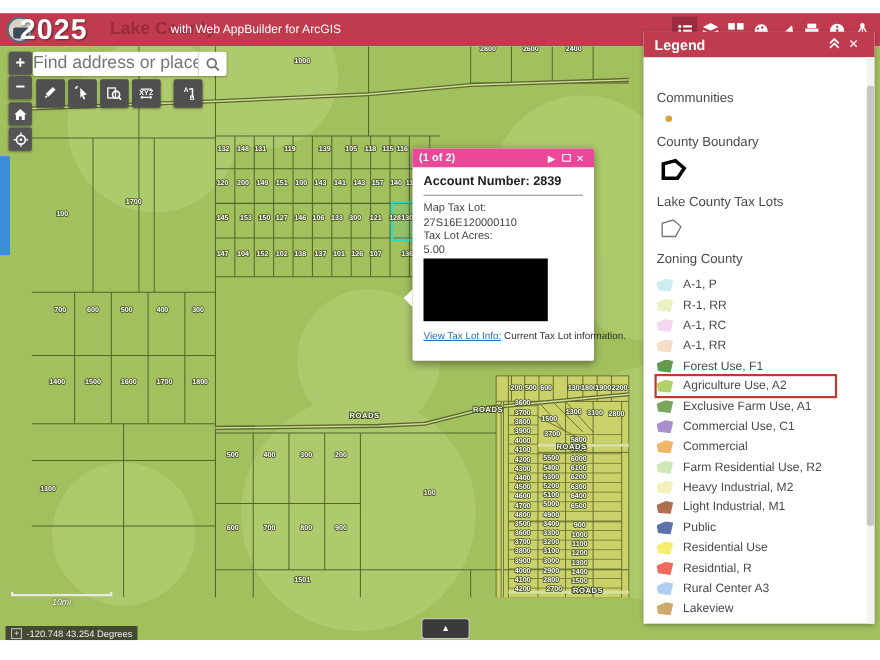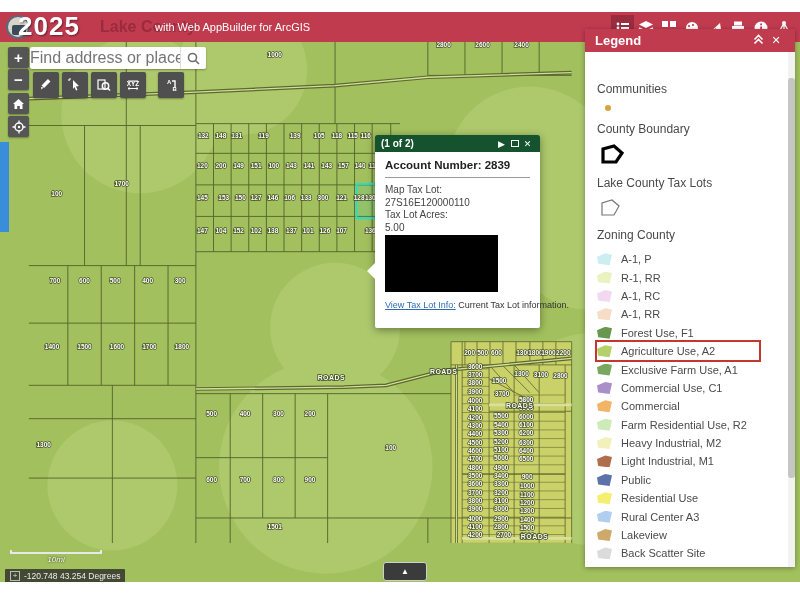--- a/index.html
+++ b/index.html
@@ -44,37 +44,37 @@
   
   .nav-btn { position:absolute; left:8px; width:21px; height:21px; background:#555; color:#fff; border-radius:2px;
              display:flex; align-items:center; justify-content:center; font-size:15px; font-weight:bold;
              box-shadow:0 1px 2px rgba(0,0,0,.35); cursor:pointer; }
   .blue-tab { position:absolute; left:0; top:100px; width:9px; height:90px; background:#3a8ddb; }
 
   
   .popup { position:absolute; left:375px; top:93px; width:165px; background:#fff; border-radius:2px;
            box-shadow:0 2px 8px rgba(0,0,0,.4); font-size:10px; color:#333; }
   .popup::before { content:""; position:absolute; left:-8px; top:128px; border:8px solid transparent; border-right-color:#fff; border-left:0; }
-  .popup-titlebar { height:17px; background:#14532d; color:#fff; display:flex; align-items:center; padding:0 6px;
+  .popup-titlebar { height:17px; background:#ec4899; color:#fff; display:flex; align-items:center; padding:0 6px;
                     border-radius:2px 2px 0 0; }
   .popup-title { font-size:10px; font-weight:bold; flex:1; }
   .popup-ctl { width:13px; text-align:center; font-size:9px; cursor:pointer; }
   .popup-ctl .maxbox { display:inline-block; width:8px; height:7px; border:1.5px solid #fff; }
   .popup-body { padding:7px 10px 6px 10px; }
   .popup-account { font-size:11.5px; font-weight:bold; color:#222; padding-bottom:6px; border-bottom:1px solid #999; margin-bottom:6px; }
   .popup-field { font-size:10px; line-height:1.25; color:#444; }
   .redacted { width:113px; height:57px; background:#000; margin:1px 0 8px 0; }
   .popup-linkline { font-size:9px; white-space:nowrap; margin-bottom:12px; color:#333; }
   .link { color:#2d6cb4; text-decoration:underline; cursor:pointer; }
   .popup-footer { display:flex; align-items:center; justify-content:space-between; padding-top:2px; }
   .popup-zoomto { font-size:10.5px; }
   .popup-more { color:#666; letter-spacing:2px; font-size:10px; cursor:pointer; }
 
   
-  .scalebar { position:absolute; left:10px; top:508px; width:92px; }
+  .scalebar { position:absolute; left:10px; top:496px; width:92px; }
   .scalebar .bar { height:4px; border-left:2px solid #e8e8e8; border-right:2px solid #e8e8e8; border-bottom:2px solid #e8e8e8; }
   .scalebar .lbl { font-size:8px; color:#fff; text-shadow:0 0 2px #000; text-align:center; margin-top:1px; font-style:italic; }
   .coords { position:absolute; left:5px; top:527px; height:14px; background:rgba(40,40,40,.78); color:#eee;
             display:flex; align-items:center; font-size:8.5px; padding:0 5px; border-radius:1px; }
   .coords .crosshair { width:10px; height:10px; border:1px solid #bbb; color:#ddd; font-size:8px; line-height:8px;
             text-align:center; margin-right:4px; cursor:pointer; }
   .attr-tab { position:absolute; left:383px; top:520px; width:44px; height:19px; background:#3b3b3b; border:1px solid #cfcfcf;
             border-radius:3px; color:#fff; font-size:8px; display:flex; align-items:center; justify-content:center; cursor:pointer; }
 
   
@@ -549,20 +549,24 @@
           </div>
           <div class="zoning-row">
             <div class="swatch" style="background: rgb(93, 114, 170);"></div>
             <span class="zoning-label">Public</span>
           </div>
           <div class="zoning-row">
             <div class="swatch" style="background: rgb(245, 238, 110);"></div>
             <span class="zoning-label">Residential Use</span>
           </div>
           <div class="zoning-row">
+            <div class="swatch" style="background: rgb(239, 106, 93);"></div>
+            <span class="zoning-label">Residntial, R</span>
+          </div>
+          <div class="zoning-row">
             <div class="swatch" style="background: rgb(176, 206, 240);"></div>
             <span class="zoning-label">Rural Center A3</span>
           </div>
           <div class="zoning-row">
             <div class="swatch" style="background: rgb(207, 169, 105);"></div>
             <span class="zoning-label">Lakeview</span>
           </div>
           <div class="zoning-row">
             <div class="swatch" style="background: rgb(219, 219, 219);"></div>
             <span class="zoning-label">Back Scatter Site</span>

